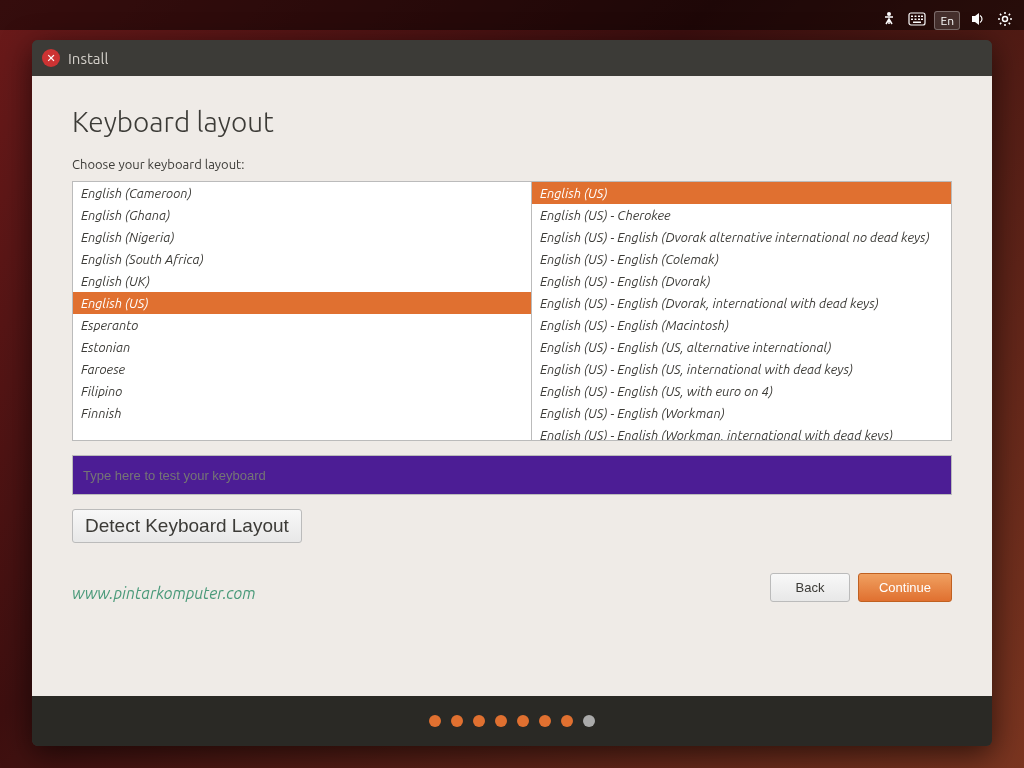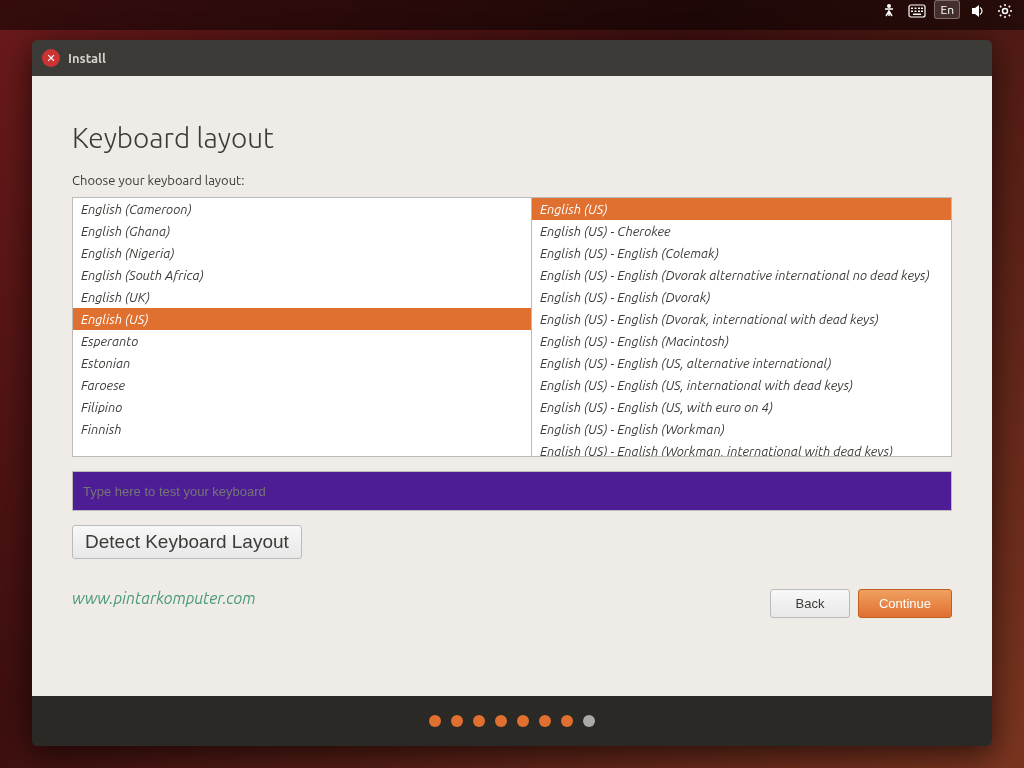--- a/index.html
+++ b/index.html
@@ -14,21 +14,21 @@
       align-items: center;
       justify-content: flex-start;
     }
 
     
     .system-bar {
       width: 100%;
       height: 30px;
       background: rgba(0,0,0,0.5);
       display: flex;
-      align-items: flex-start;
+      align-items: flex-end;
       justify-content: flex-end;
       padding: 0 8px;
       gap: 6px;
     }
     .system-bar-icon {
       width: 22px;
       height: 22px;
       display: flex;
       align-items: center;
       justify-content: center;
@@ -72,37 +72,36 @@
       display: flex;
       align-items: center;
       justify-content: center;
       cursor: pointer;
       color: white;
       font-size: 11px;
       font-weight: bold;
     }
     .window-title {
       color: #d4d0ca;
-      font-size: 13px;
-      font-weight: bold;
+      font-size: 15px;
+      font-weight: normal;
     }
 
     
     .window-content {
       background: #efebe7;
       padding: 30px 40px 20px 40px;
       min-height: 620px;
     }
 
     .page-title {
       font-size: 28px;
       font-weight: 300;
       color: #3c3b37;
       margin-bottom: 20px;
-      margin-top: 16px;
     }
 
     .section-label {
       font-size: 13px;
       color: #3c3b37;
       margin-bottom: 10px;
     }
 
     .lists-container {
       display: flex;
@@ -182,21 +181,21 @@
     }
 
     .watermark {
       font-size: 16px;
       color: #4a9a7a;
       font-style: italic;
     }
 
     .bottom-bar {
       display: flex;
-      align-items: flex-start;
+      align-items: flex-end;
       justify-content: space-between;
       margin-top: 10px;
     }
 
     .nav-buttons {
       display: flex;
       gap: 8px;
       border-radius: 7px;
     }
     .nav-btn {
@@ -295,22 +294,22 @@
           <div class="list-item">Esperanto</div>
           <div class="list-item">Estonian</div>
           <div class="list-item">Faroese</div>
           <div class="list-item">Filipino</div>
           <div class="list-item">Finnish</div>
         </div>
 
       <div class="right-list" id="right-list">
       <div class="right-item selected">English (US)</div>
           <div class="right-item">English (US) - Cherokee</div>
+          <div class="right-item">English (US) - English (Dvorak alternative international no dead keys)</div>
           <div class="right-item">English (US) - English (Colemak)</div>
-          <div class="right-item">English (US) - English (Dvorak alternative international no dead keys)</div>
           <div class="right-item">English (US) - English (Dvorak)</div>
           <div class="right-item">English (US) - English (Dvorak, international with dead keys)</div>
           <div class="right-item">English (US) - English (Macintosh)</div>
           <div class="right-item">English (US) - English (US, alternative international)</div>
           <div class="right-item">English (US) - English (US, international with dead keys)</div>
           <div class="right-item">English (US) - English (US, with euro on 4)</div>
           <div class="right-item">English (US) - English (Workman)</div>
           <div class="right-item">English (US) - English (Workman, international with dead keys)</div>
         </div>
     </div>

